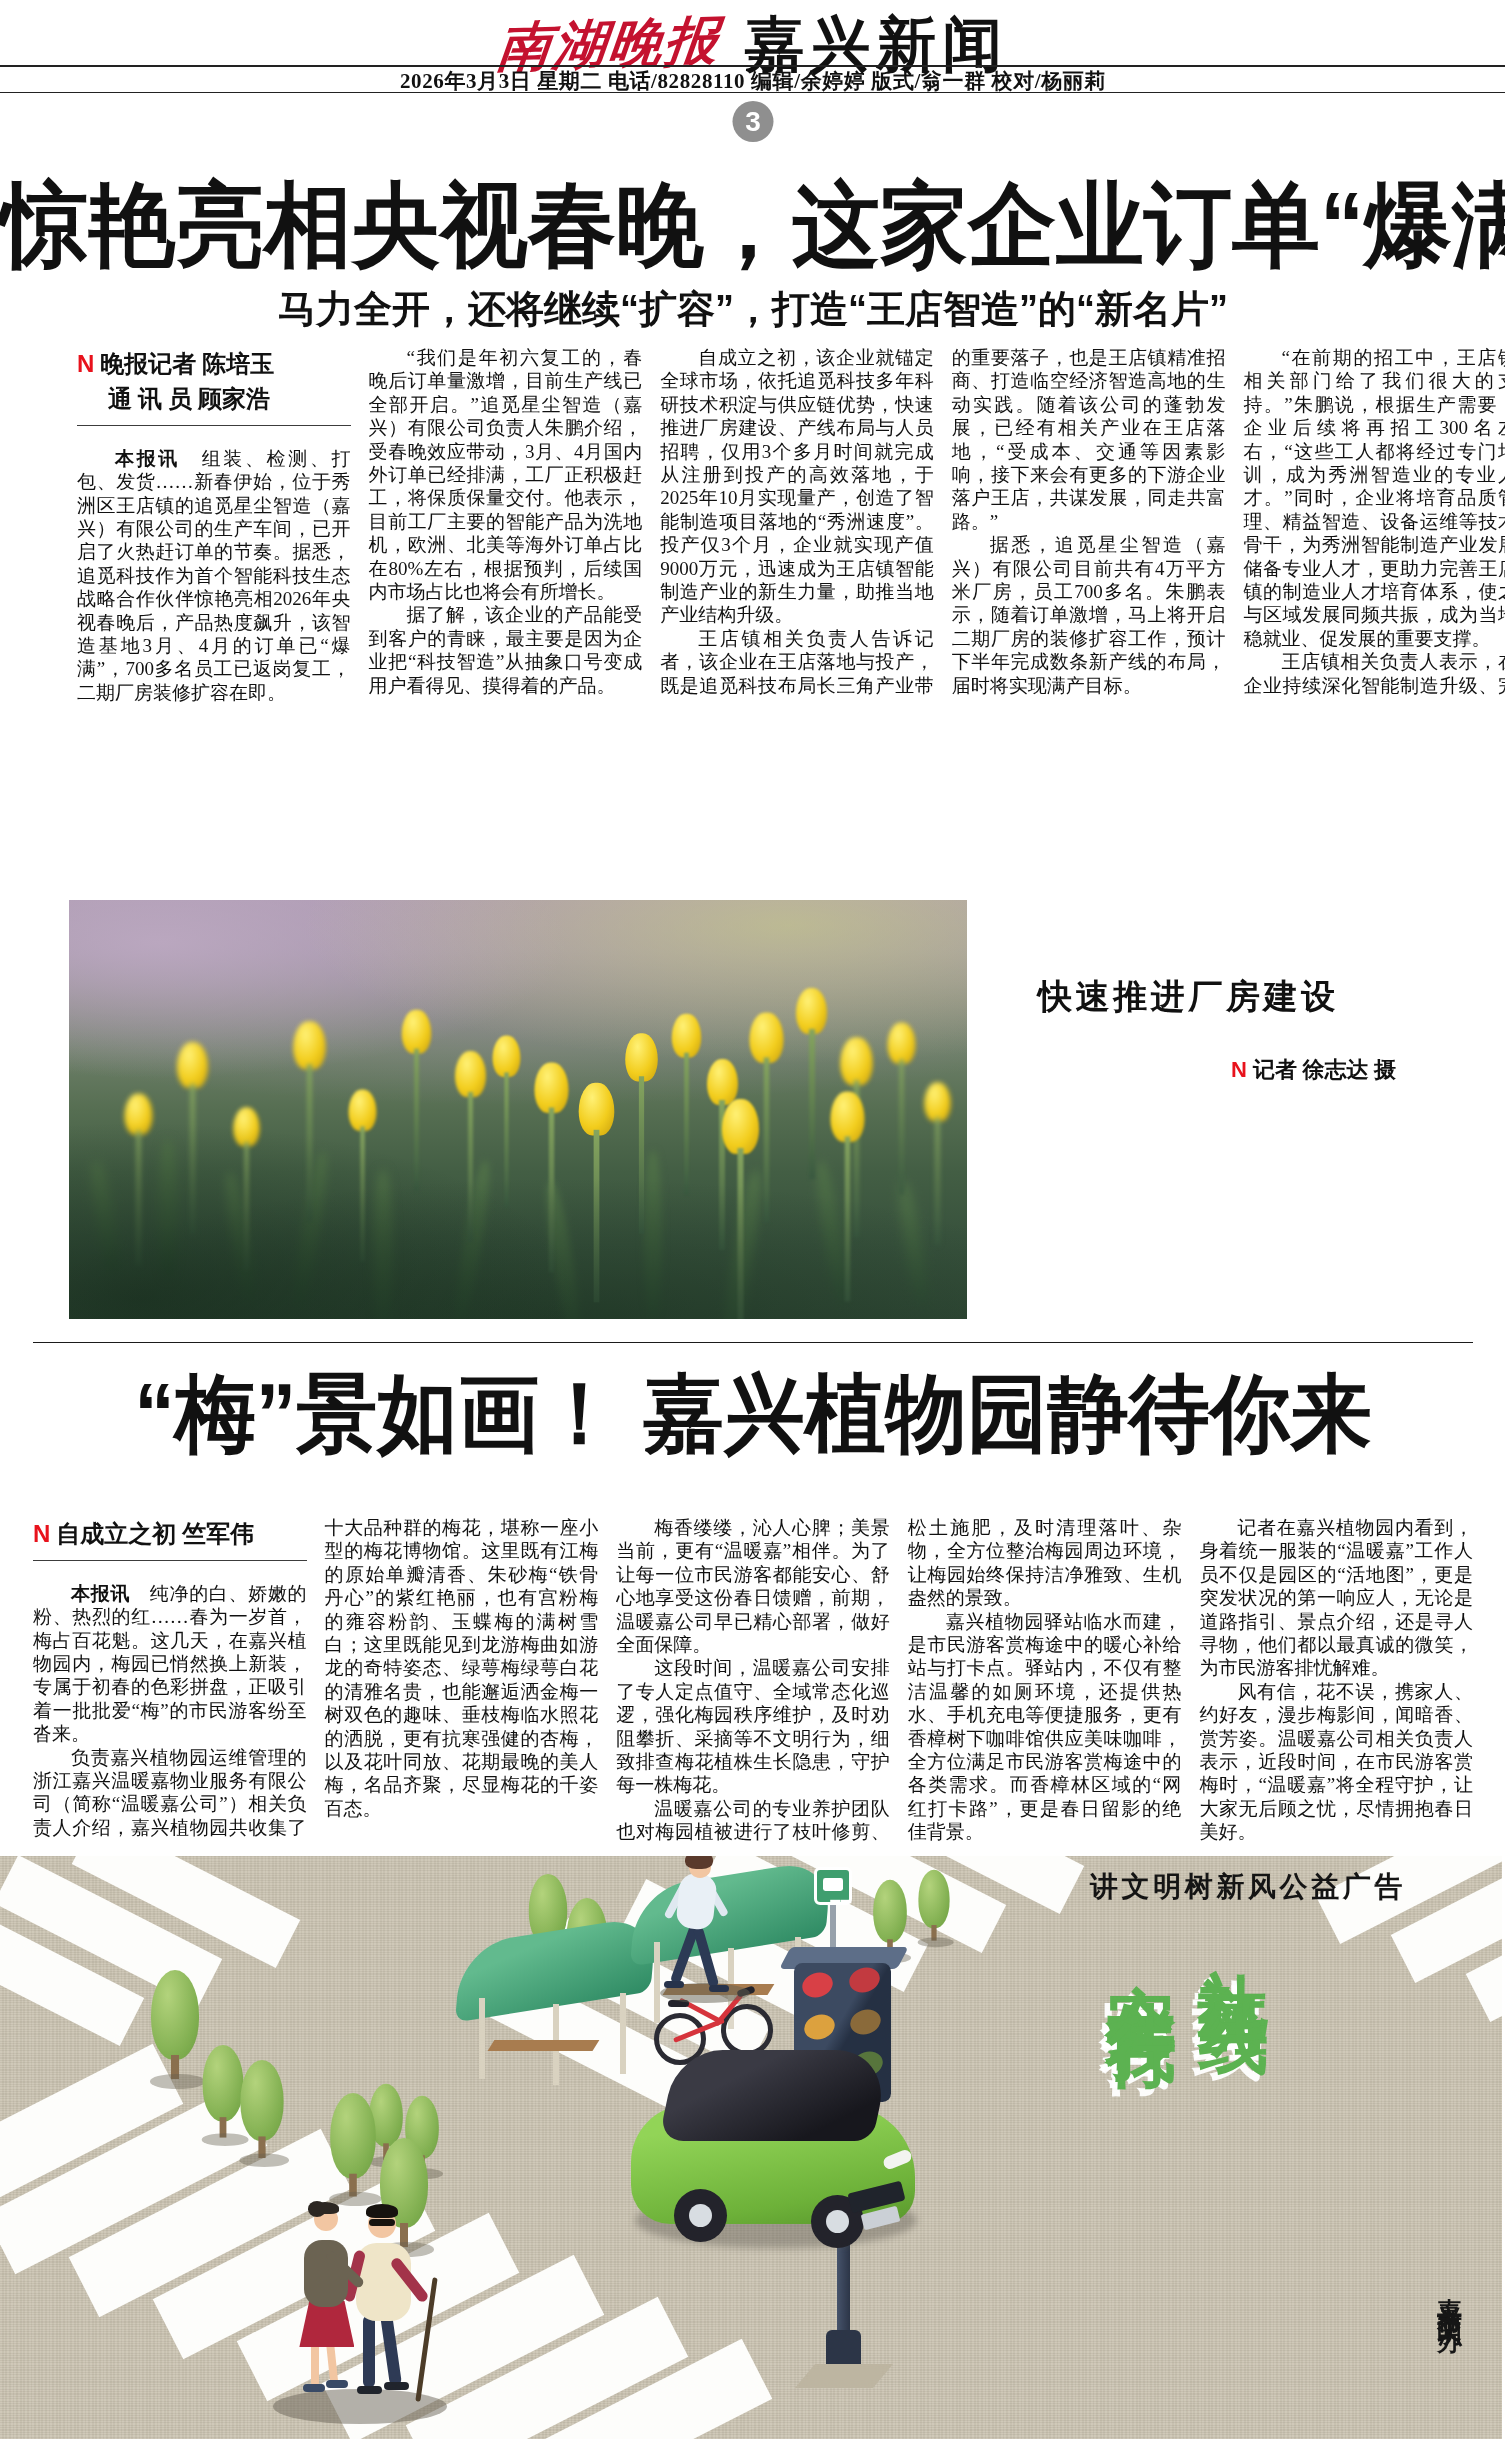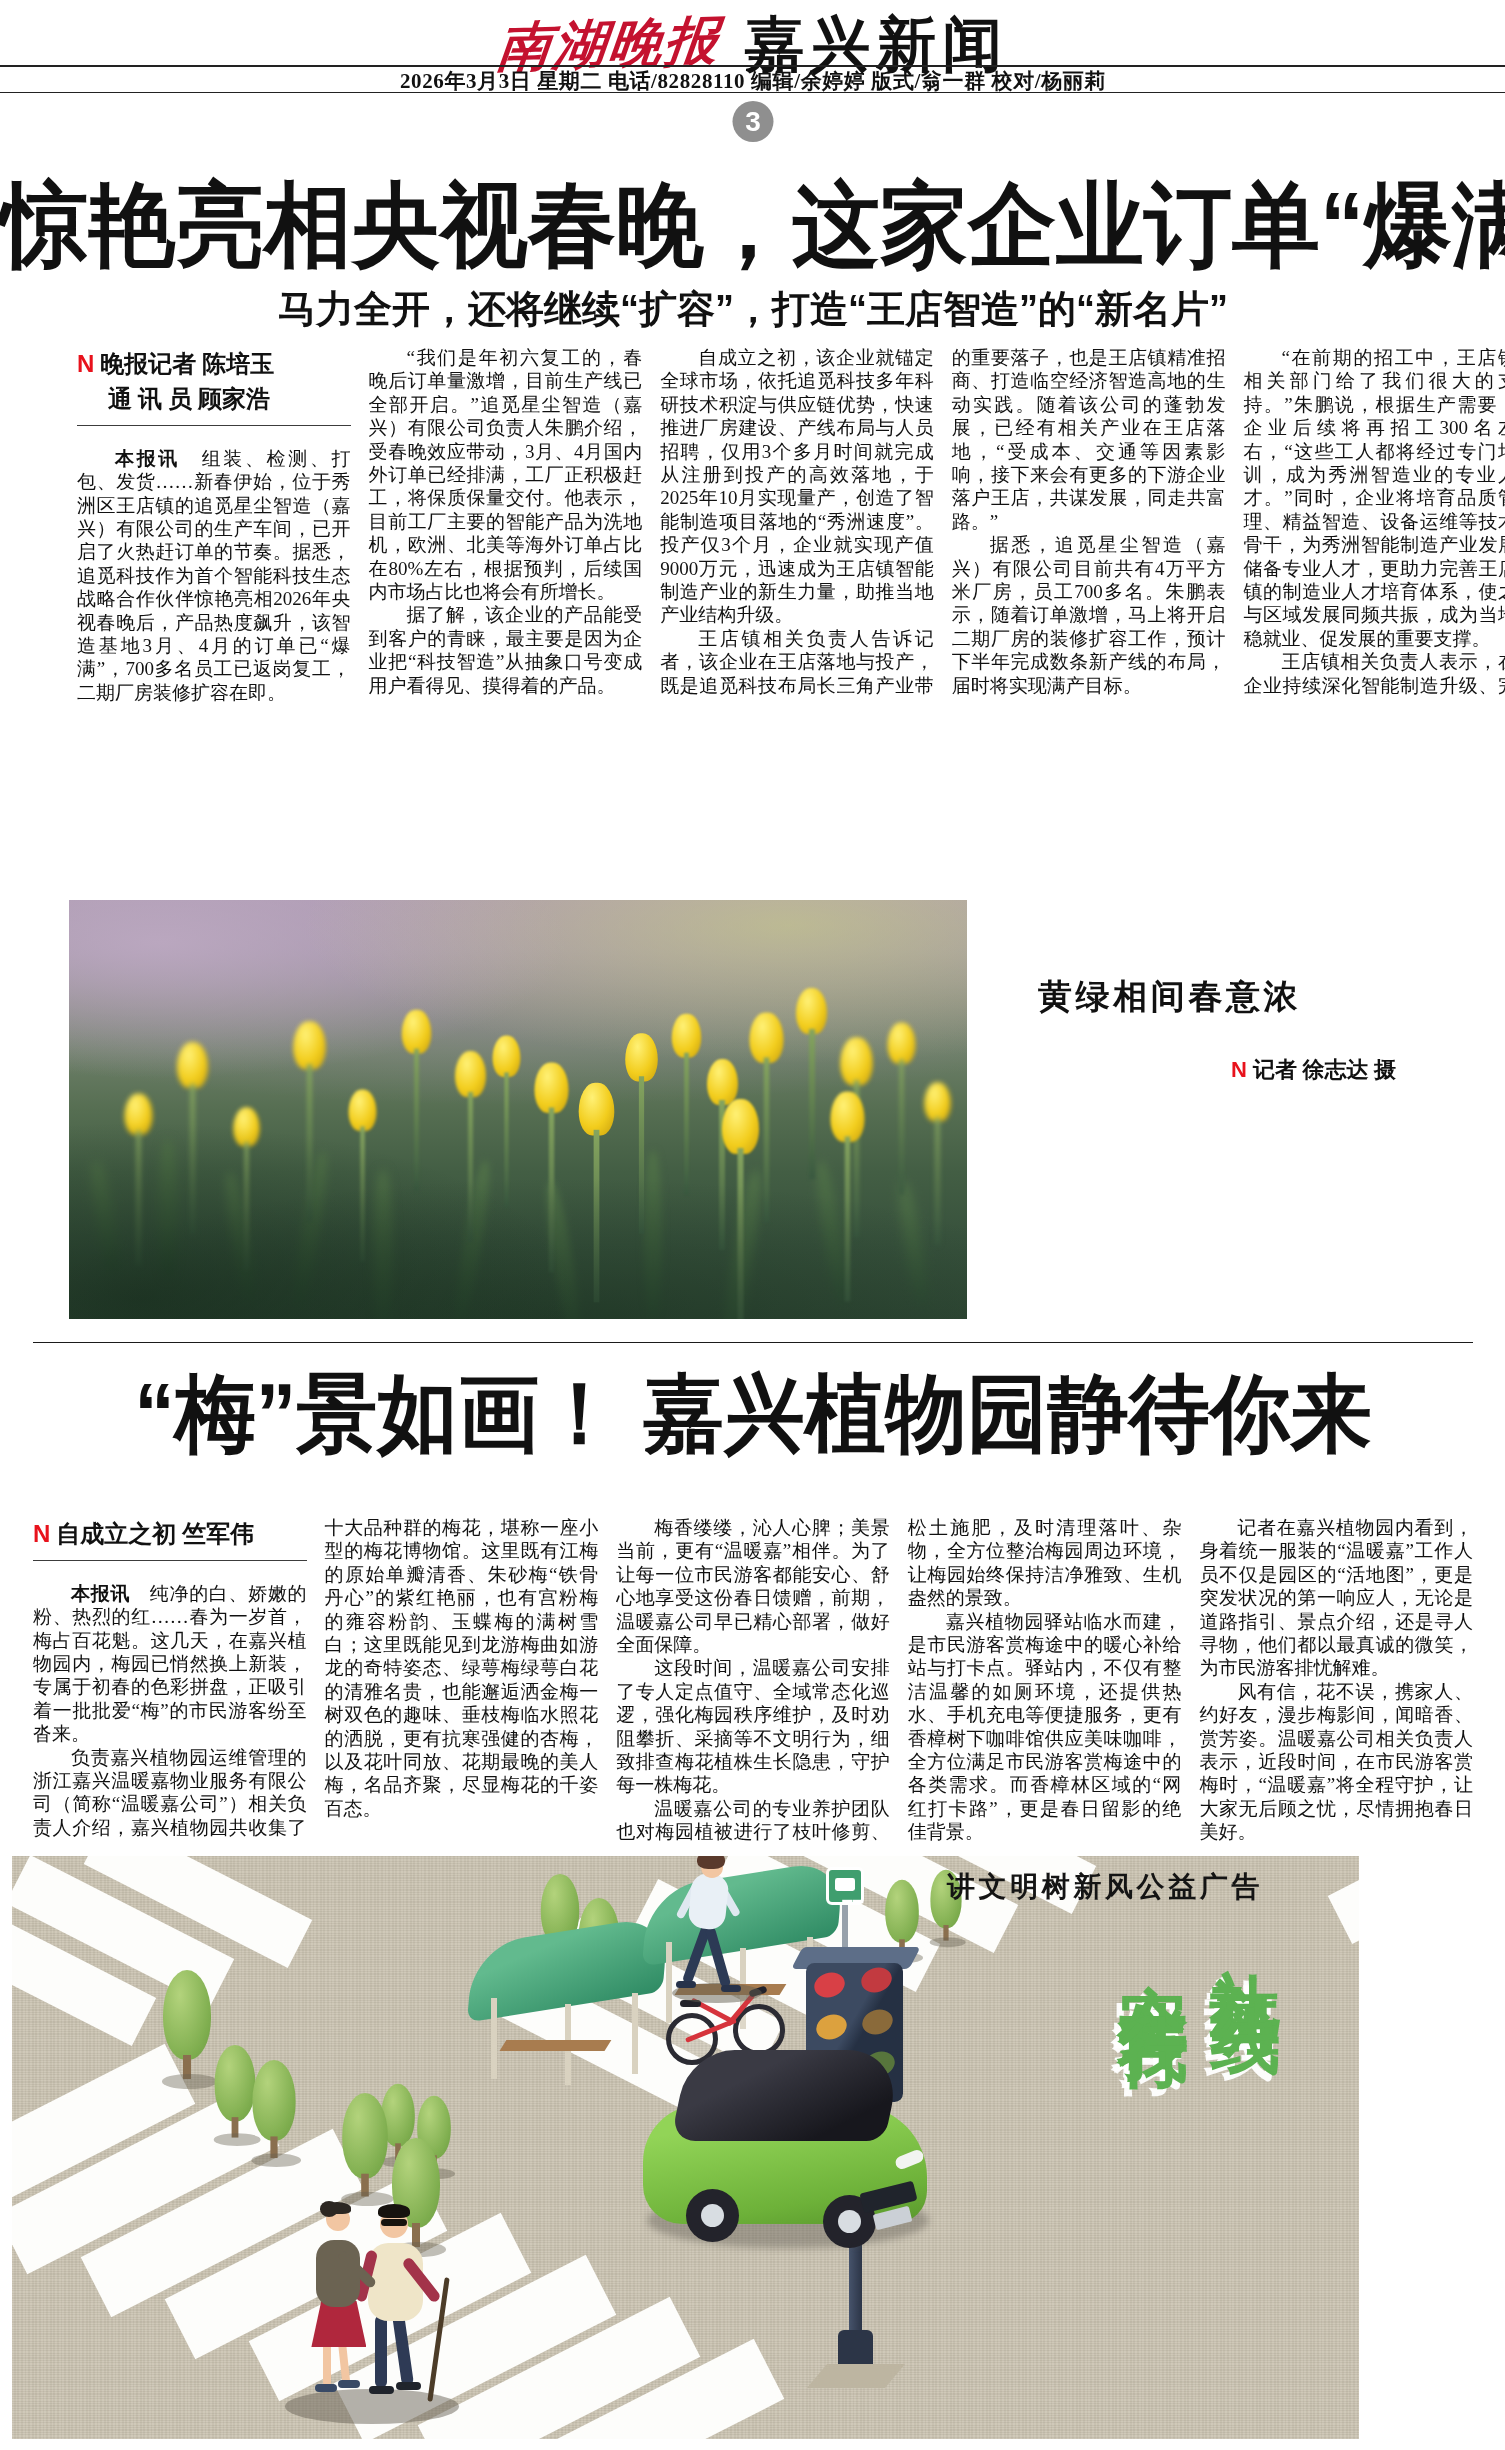--- a/index.html
+++ b/index.html
@@ -49,23 +49,23 @@
   .tulip{position:absolute;width:31px;}
   .tulip .bud{display:block;width:31px;height:46px;border-radius:46% 46% 38% 38%/55% 55% 45% 45%;
       background:radial-gradient(ellipse at 38% 28%,#fff176,#f2cd1d 55%,#c79e0c);}
   .tulip .stem{display:block;width:5.4px;height:150px;margin:-4.8px auto 0;background:linear-gradient(#86a55f,#3a5940);}
   .photo-caption{position:absolute;left:995px;top:974px;width:451px;}
   .caption-title{font-size:34px;font-weight:bold;letter-spacing:3.6px;margin:0 0 35px 43px;}
   .caption-body{font-size:23px;line-height:35px;text-align:justify;text-indent:2em;margin:0;}
   .caption-credit{margin:20.4px 50px 0 0;text-align:right;font-weight:bold;font-size:22px;}
   .section-divider{position:absolute;top:1342px;left:33px;width:1440px;height:1.2px;background:#1b1b1b;}
   
-  .ad{position:absolute;left:0;top:1856px;width:1347px;height:583px;overflow:hidden;background-color:#cbc4b2;
+  .ad{position:absolute;left:0;top:1856px;width:1502px;height:583px;overflow:hidden;background-color:#cbc4b2;
       background-image:repeating-linear-gradient(0deg,rgba(255,255,255,.05) 0 1.2px,rgba(0,0,0,.035) 1.2px 2.4px),
-                       repeating-linear-gradient(90deg,rgba(255,255,255,.04) 0 1.8px,rgba(0,0,0,.03) 1.8px 3.6px);margin-left:12px;}
+                       repeating-linear-gradient(90deg,rgba(255,255,255,.04) 0 1.8px,rgba(0,0,0,.03) 1.8px 3.6px);}
   .stripe{position:absolute;background:#fdfdfb;}
   .ad-label{position:absolute;top:12px;right:96px;font-size:28px;font-weight:bold;letter-spacing:3.6px;color:#141414;}
   .slogan{position:absolute;writing-mode:vertical-rl;font-family:"Liberation Sans","DejaVu Sans",sans-serif;
       font-weight:900;font-size:70px;letter-spacing:9.6px;color:#5cb251;
       text-shadow:-5.4px 6.6px 0 rgba(255,255,255,.95);}
   .slogan-right{left:1187px;top:55px;}
   .slogan-left{left:1095px;top:71px;}
   .ad-signature{position:absolute;writing-mode:vertical-rl;left:1433px;top:421px;
       font-size:25px;font-weight:bold;letter-spacing:6px;color:#161616;}
   
@@ -270,21 +270,21 @@
       <div class="tulip" style="left: 73%; top: 52%; transform: scale(1.2); filter: blur(0.9px);">
         <i class="bud"></i>
         <i class="stem"></i>
       </div>
       <div class="tulip" style="left: 85%; top: 48%; transform: scale(1.1); filter: blur(1.5px);">
         <i class="bud"></i>
         <i class="stem"></i>
       </div>
     </div>
   <div class="photo-caption">
-    <div class="caption-title">黄绿相间春意浓</div>
+    <div class="caption-title">快速推进厂房建设</div>
     <div class="caption-credit">
       <span class="n-mark">N</span><span>记者 徐志达 摄</span>
     </div>
   </div>
   <div class="section-divider"></div>
 
   <div class="headline2">“梅”景如画！ 嘉兴植物园静待你来</div>
   <div class="cols" id="article2-cols">
     <div class="byline">
       <div><span class="n-mark">N</span><span>自成立之初 竺军伟</span></div>

